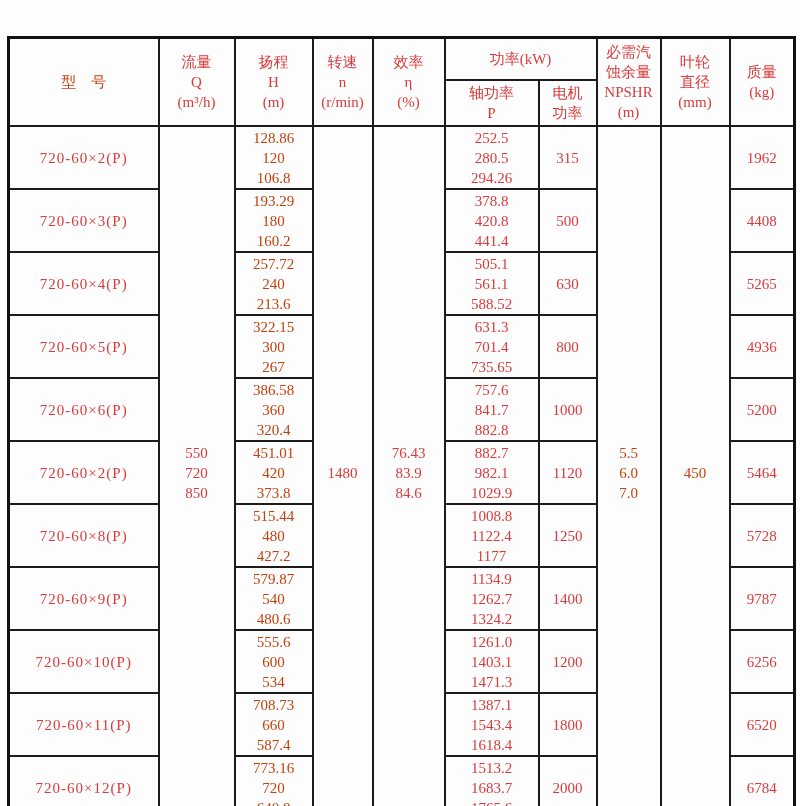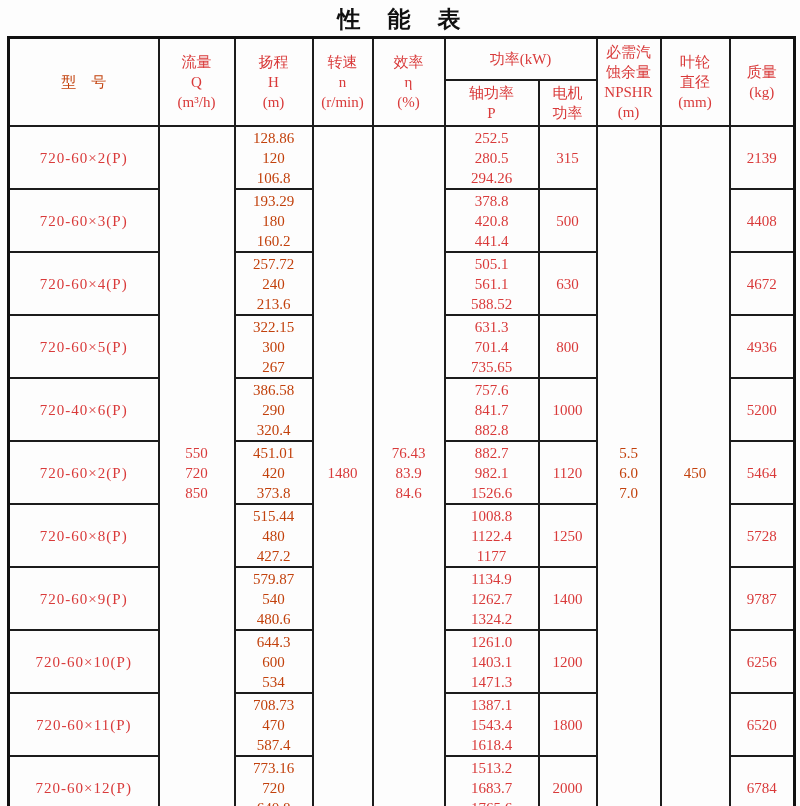--- a/index.html
+++ b/index.html
@@ -56,21 +56,20 @@
   .red { color: #d93a3a; }
   .blk { color: #c2410c; }
   .multi { white-space: pre-line; }
   .hdr { line-height: 19px; font-size: 15px; }
   .model { font-size: 15px; letter-spacing: 1px; border-radius: 23px; }
 </style>
 </head>
 <body>
 
 <div class="page">
-  <div class="title">性　能　表</div>
 
   <table class="perf">
     <colgroup>
       <col style="width:150px">
         <col style="width:76px">
         <col style="width:78px">
       <col style="width:60px">
         <col style="width:72px">
         <col style="width:94px">
       <col style="width:58px">
@@ -125,21 +124,21 @@
 83.9
 84.6</td>
       <td class="red multi">252.5
 280.5
 294.26</td>
       <td class="red">315</td>
       <td rowspan="11" class="blk multi">5.5
 6.0
 7.0</td>
       <td rowspan="11" class="blk">450</td>
-      <td class="red">2139</td>
+      <td class="red">1962</td>
     </tr>
 
     <tr class="datarow">
       <td class="red model">720-60×3(P)</td>
       <td class="blk multi">193.29
 180
 160.2</td>
       <td class="red multi">378.8
 420.8
 441.4</td>
@@ -149,55 +148,55 @@
 
     <tr class="datarow">
       <td class="red model">720-60×4(P)</td>
       <td class="blk multi">257.72
 240
 213.6</td>
       <td class="red multi">505.1
 561.1
 588.52</td>
       <td class="red">630</td>
-      <td class="red">4672</td>
+      <td class="red">5265</td>
     </tr>
 
     <tr class="datarow">
       <td class="red model">720-60×5(P)</td>
       <td class="blk multi">322.15
 300
 267</td>
       <td class="red multi">631.3
 701.4
 735.65</td>
       <td class="red">800</td>
       <td class="red">4936</td>
     </tr>
 
     <tr class="datarow">
-      <td class="red model">720-40×6(P)</td>
+      <td class="red model">720-60×6(P)</td>
       <td class="blk multi">386.58
-290
+360
 320.4</td>
       <td class="red multi">757.6
 841.7
 882.8</td>
       <td class="red">1000</td>
       <td class="red">5200</td>
     </tr>
 
     <tr class="datarow">
       <td class="red model">720-60×2(P)</td>
       <td class="blk multi">451.01
 420
 373.8</td>
       <td class="red multi">882.7
 982.1
-1526.6</td>
+1029.9</td>
       <td class="red">1120</td>
       <td class="red">5464</td>
     </tr>
 
     <tr class="datarow">
       <td class="red model">720-60×8(P)</td>
       <td class="blk multi">515.44
 480
 427.2</td>
       <td class="red multi">1008.8
@@ -214,34 +213,34 @@
 480.6</td>
       <td class="red multi">1134.9
 1262.7
 1324.2</td>
       <td class="red">1400</td>
       <td class="red">9787</td>
     </tr>
 
     <tr class="datarow">
       <td class="red model">720-60×10(P)</td>
-      <td class="blk multi">644.3
+      <td class="blk multi">555.6
 600
 534</td>
       <td class="red multi">1261.0
 1403.1
 1471.3</td>
       <td class="red">1200</td>
       <td class="red">6256</td>
     </tr>
 
     <tr class="datarow">
       <td class="red model">720-60×11(P)</td>
       <td class="blk multi">708.73
-470
+660
 587.4</td>
       <td class="red multi">1387.1
 1543.4
 1618.4</td>
       <td class="red">1800</td>
       <td class="red">6520</td>
     </tr>
 
     <tr class="datarow">
       <td class="red model">720-60×12(P)</td>

